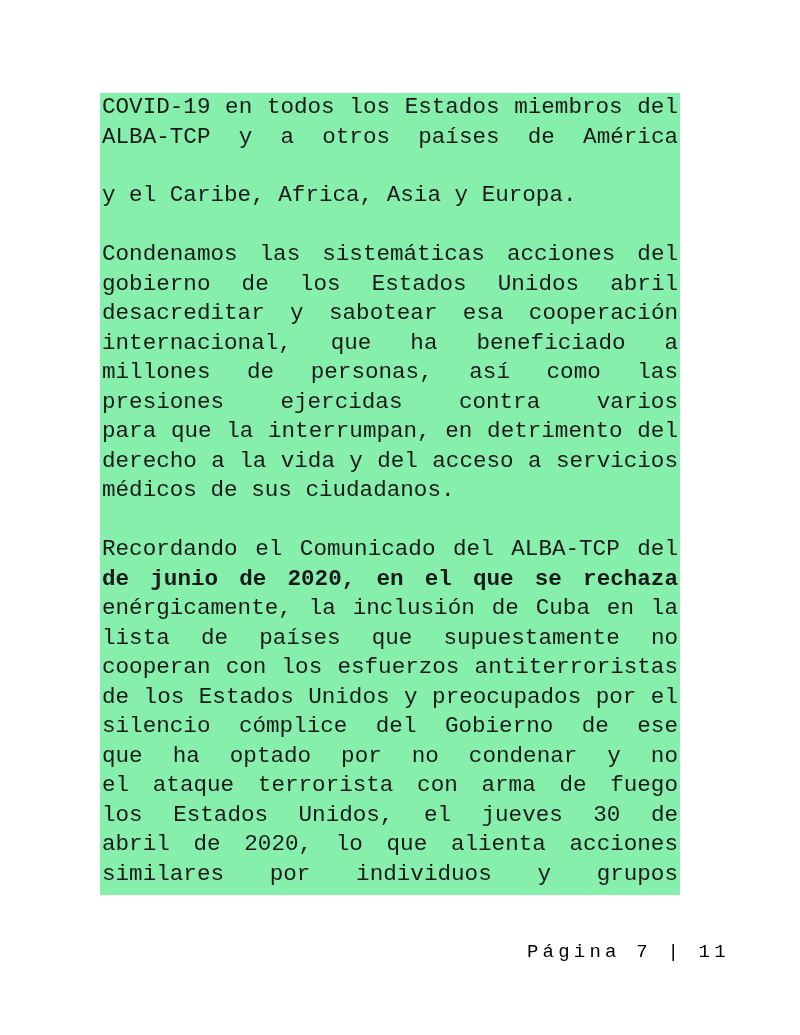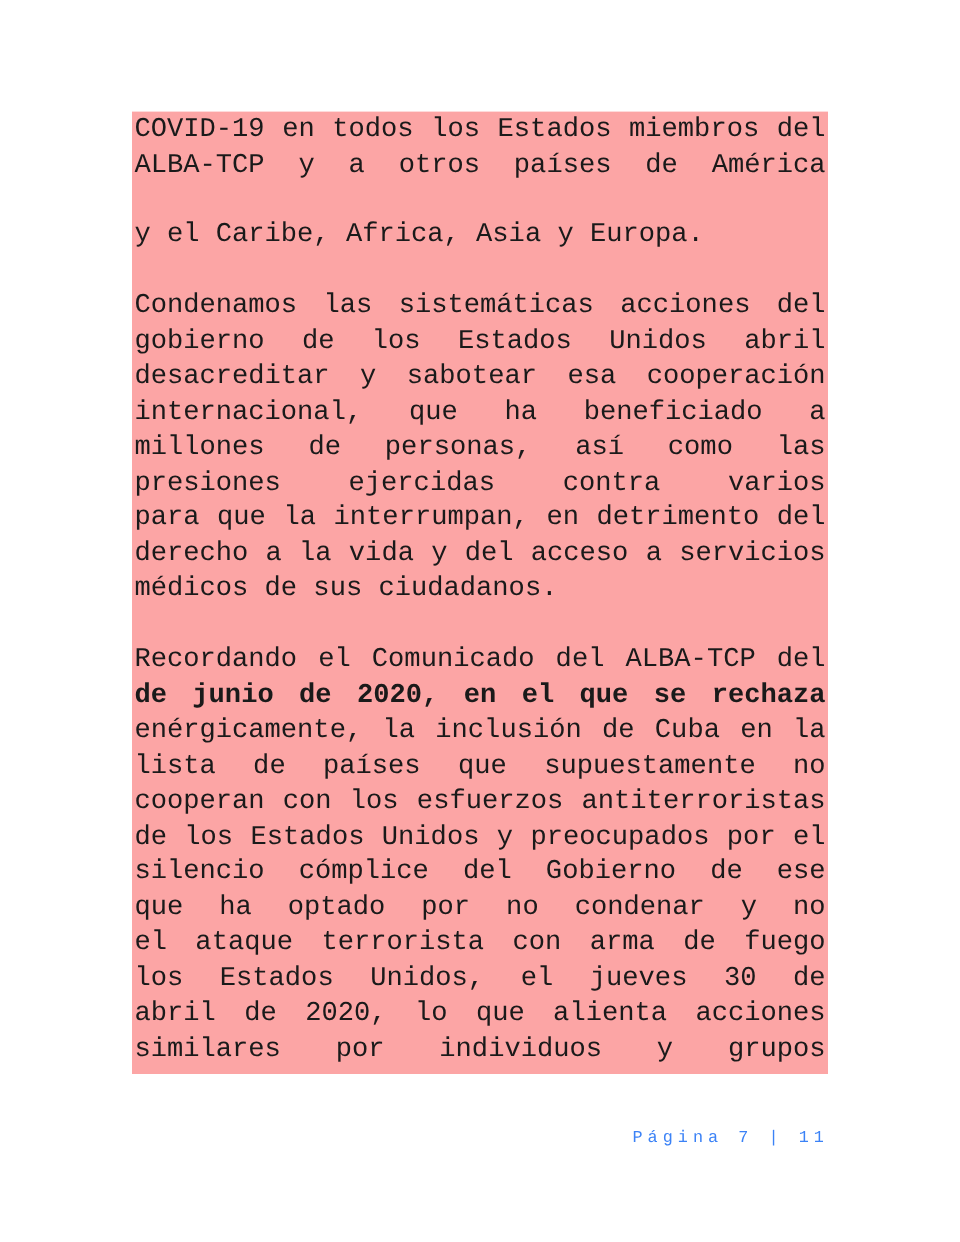--- a/index.html
+++ b/index.html
@@ -8,24 +8,24 @@
     background: #ffffff;
   }
   body {
     width: 800px;
     height: 1035px;
     position: relative;
     overflow: hidden;
   }
   .text-block {
     position: absolute;
-    left: 110px;
+    left: 100px;
     top: 93px;
     width: 580px;
-    background: #fca5a5;
+    background: #86efac;
     padding: 0 0 6px 2px;
     box-sizing: border-box;
   }
   .paragraph {
     margin: 0;
   }
   .line {
     display: block;
     font-family: "Liberation Mono", "DejaVu Sans Mono", monospace;
     font-size: 22.6px;
@@ -42,23 +42,23 @@
     text-align-last: left;
   }
   .blank {
     height: 29.5px;
   }
   .footer {
     position: absolute;
     top: 941px;
     left: 527px;
     font-family: "Liberation Mono", "DejaVu Sans Mono", monospace;
-    font-size: 14px;
+    font-size: 19px;
     letter-spacing: 4.2px;
-    color: #3b82f6;
+    color: #000000;
     white-space: pre;
   }
 </style>
 </head>
 <body>
 
 <div class="text-block">
   <div class="paragraph">
     <span class="line" style="white-space: normal; overflow: hidden;">COVID-19 en todos los Estados miembros del</span>
     <span class="line" style="white-space: normal; overflow: hidden;">ALBA-TCP y a otros países de América Latina</span>

